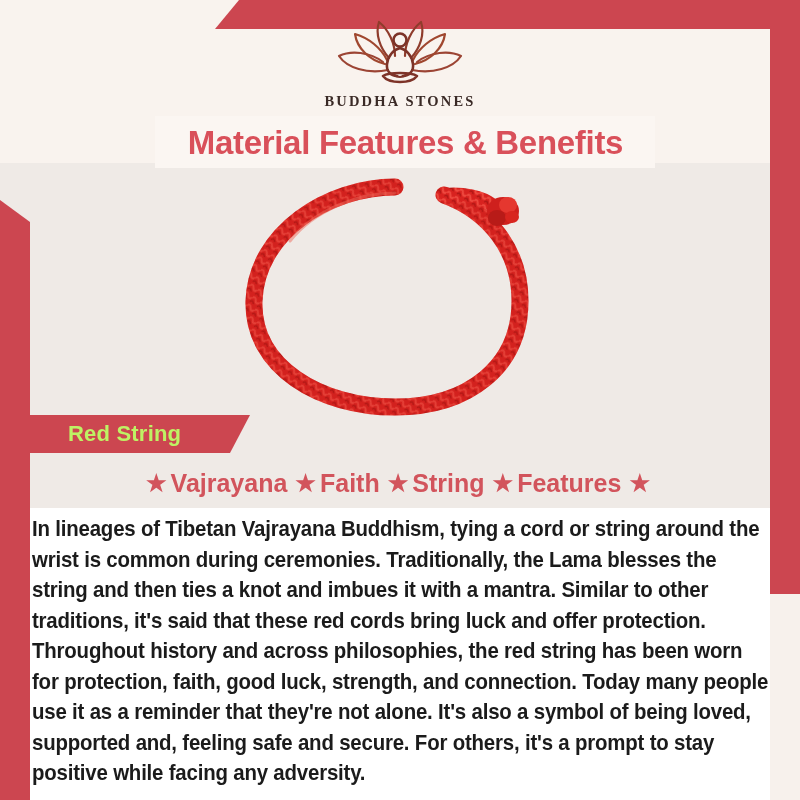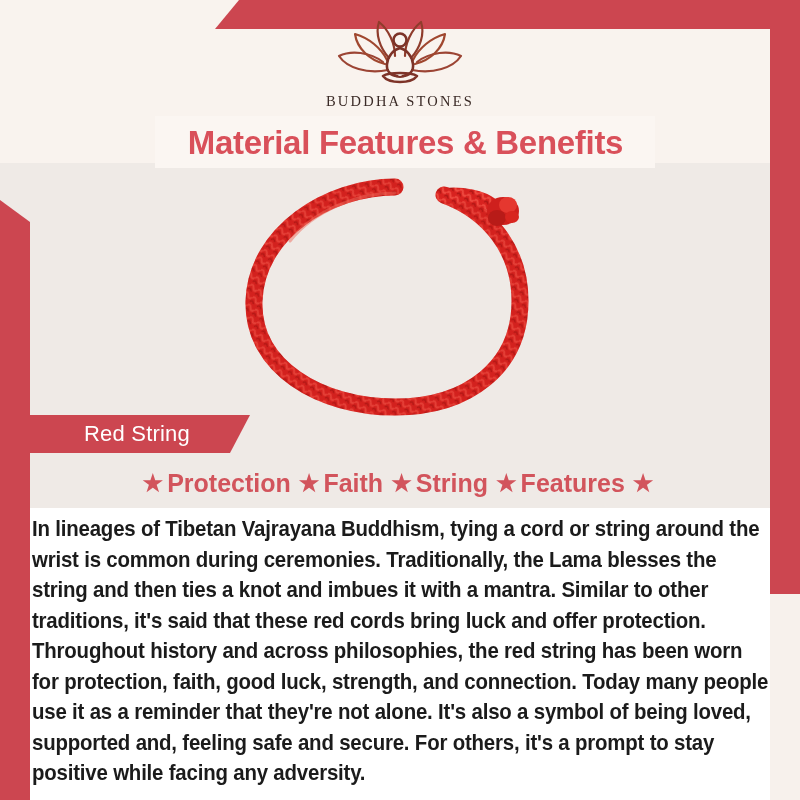--- a/index.html
+++ b/index.html
@@ -79,21 +79,21 @@
     flex-direction: column;
     align-items: center;
   }
   .logo-mark { width: 150px; height: 76px; display: block; }
   .logo-text {
     margin-top: 3px;
     font-family: "Liberation Serif", serif;
     font-size: 14.5px;
     letter-spacing: 2.2px;
     color: #3a2a26;
-    font-weight: 400;
+    font-weight: 700;
   }
 
   
   .headline-band {
     position: absolute;
     left: 155px; top: 116px;
     width: 500px; height: 52px;
     background: #fbf6f2;
     display: flex;
     align-items: center;
@@ -124,24 +124,24 @@
   .label-banner {
     position: absolute;
     left: 30px; top: 415px;
     width: 220px; height: 38px;
     background: #cc4650;
     clip-path: polygon(0 0, 100% 0, calc(100% - 20px) 100%, 0 100%);
     display: flex;
     align-items: center;
   }
   .label-banner-text {
-    color: #ffffff;
+    color: #bef264;
     font-size: 22px;
-    font-weight: 400;
-    margin-left: 54px;
+    font-weight: 700;
+    margin-left: 38px;
     letter-spacing: 0.2px;
   }
 
   
   .benefits-row {
     position: absolute;
     left: 30px; top: 462px;
     width: 740px; height: 42px;
     display: flex;
     align-items: center;
@@ -269,21 +269,21 @@
     </svg>
   </div>
 
   <div class="label-banner">
     <span class="label-banner-text">Red String</span>
   </div>
 
   <div class="benefits-row">
     <span class="benefit">
       <span class="star">★</span>
-      <span>Protection</span>
+      <span>Vajrayana</span>
     </span>
     <span class="benefit">
       <span class="star">★</span>
       <span>Faith</span>
     </span>
     <span class="benefit">
       <span class="star">★</span>
       <span>String</span>
     </span>
     <span class="benefit">

